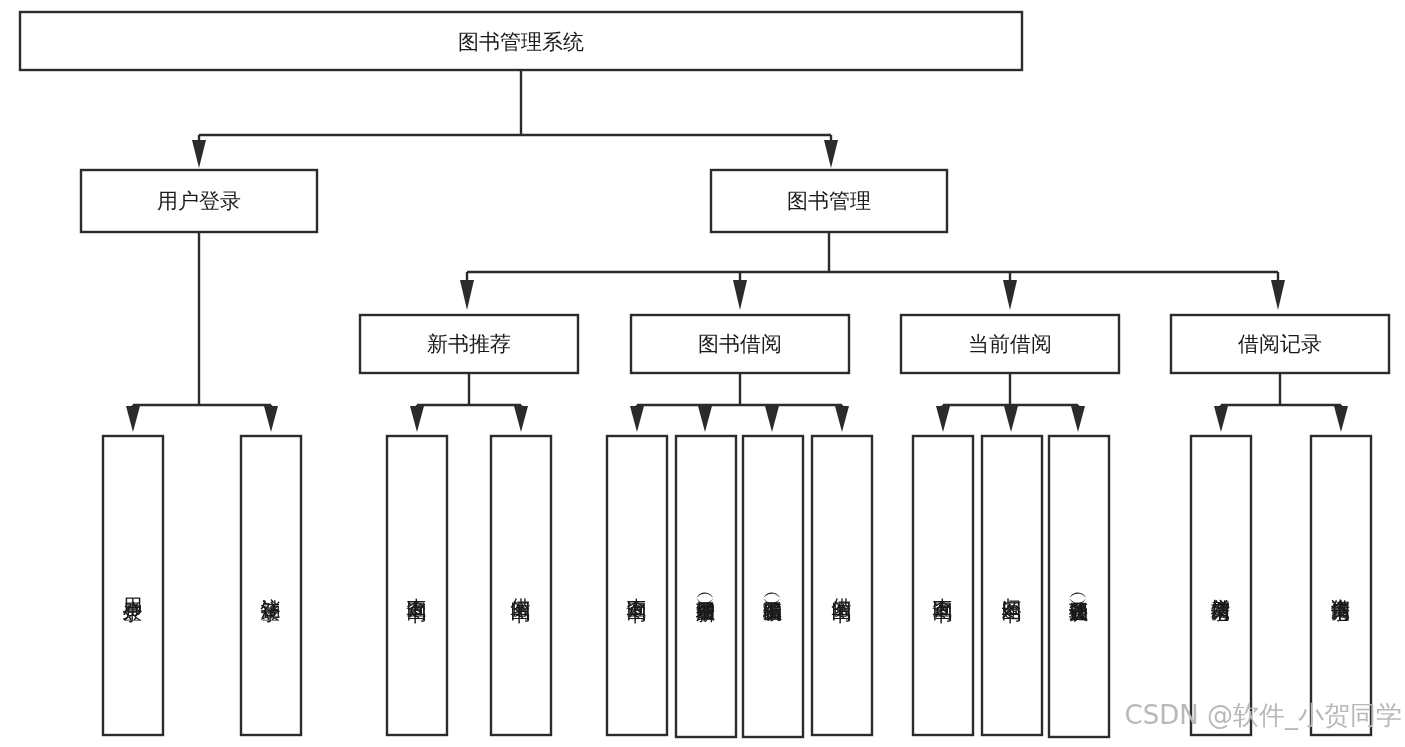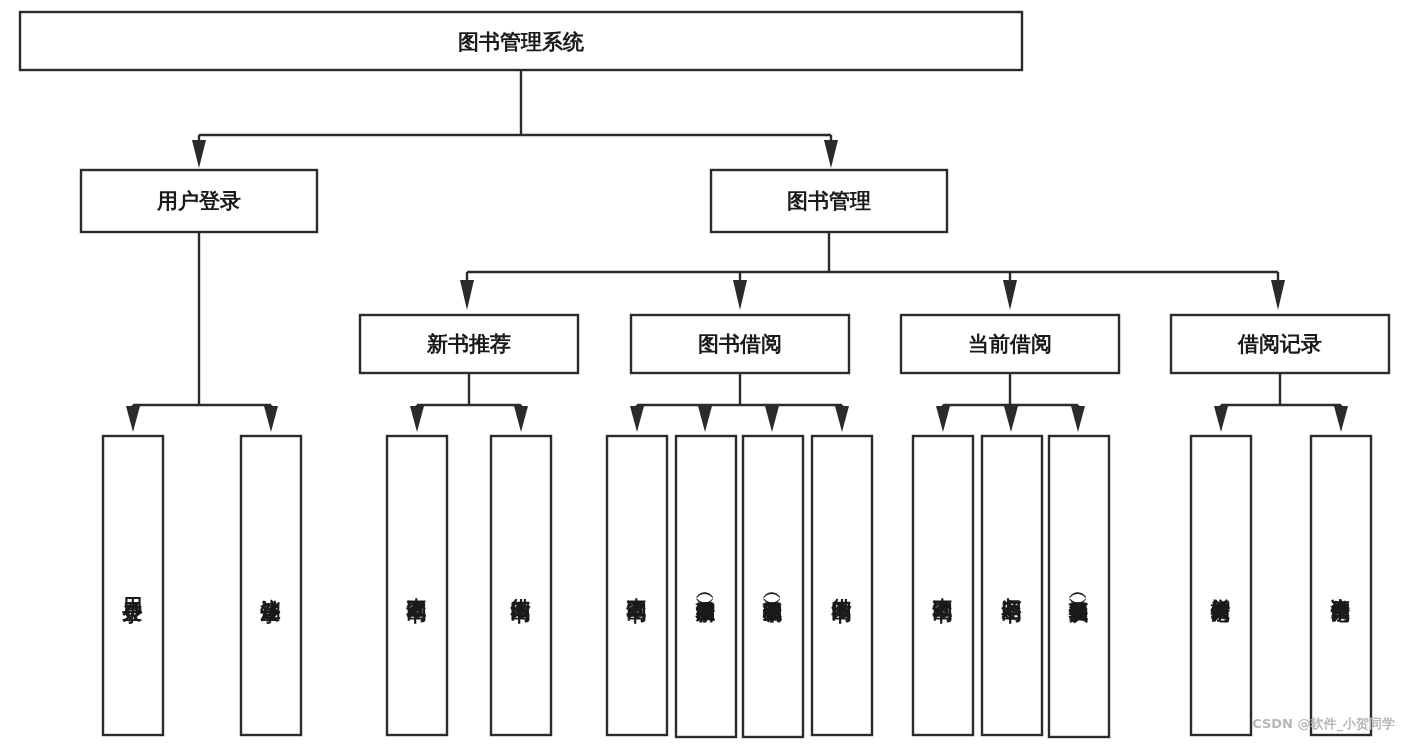--- a/index.html
+++ b/index.html
@@ -10,21 +10,20 @@
   }
   body {
     font-family: "DejaVu Sans", "Liberation Sans", sans-serif;
   }
   #diagram-root {
     position: relative;
     width: 1405px;
     height: 739px;
     background: #ffffff;
     overflow: hidden;
-    font-weight: bold;
   }
   svg.flow {
     position: absolute;
     top: 0;
     left: 0;
     width: 1405px;
     height: 747px;
   }
   .node-box {
     fill: #ffffff;
@@ -60,24 +59,24 @@
     letter-spacing: 2px;
     display: flex;
     align-items: center;
     justify-content: center;
     white-space: nowrap;
     pointer-events: none;
     user-select: none;
   }
   .watermark {
     position: absolute;
-    right: 10px;
+    right: 3px;
     bottom: 6px;
     font-family: "DejaVu Sans", "Liberation Sans", sans-serif;
-    font-size: 13px;
+    font-size: 26px;
     color: #b8b8b8;
     white-space: nowrap;
     user-select: none;
   }
 </style>
 </head>
 <body>
 
 <div id="diagram-root">
 

